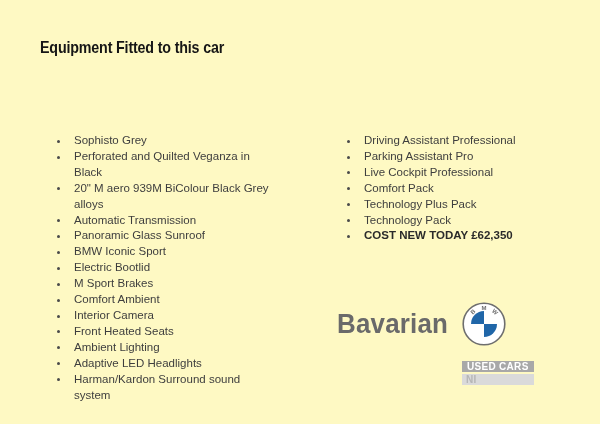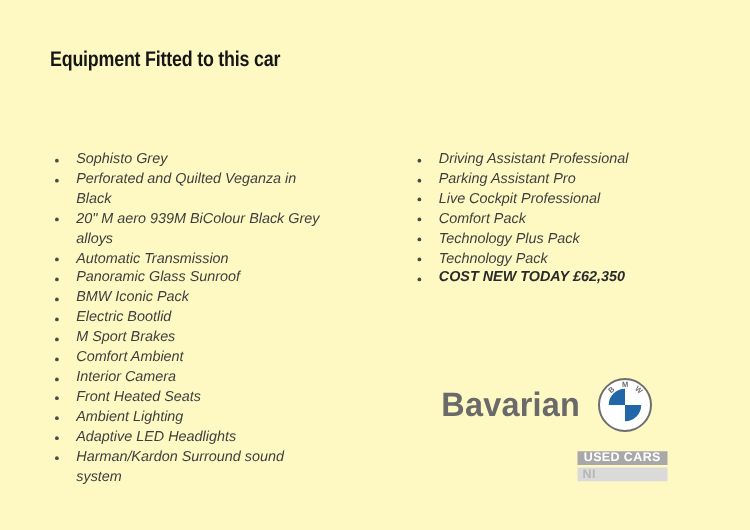--- a/index.html
+++ b/index.html
@@ -12,38 +12,38 @@
   }
   .page-title{
     position:absolute;left:40px;top:38px;
     margin:0;
     font-size:17px;font-weight:700;color:#161616;
     letter-spacing:-0.2px;
     transform:scaleX(0.84);transform-origin:left center;
     white-space:nowrap;
   }
   ul.equip-list{
-    position:absolute;margin:1px;padding:0;list-style:none;font-style:italic;
+    position:absolute;margin:14px;padding:0;list-style:none;
   }
   ul.col-left{left:40px;top:119px;width:215px;}
   ul.col-right{left:330px;top:119px;width:212px;}
   ul.equip-list li{
     position:relative;
     padding-left:20px;
     font-size:11.5px;line-height:15.9px;
     color:#3e3e3e;
   }
   ul.equip-list li .dot{
     position:absolute;left:3px;top:6.6px;
     width:3px;height:3px;border-radius:50%;
     background:#4a4a4a;
   }
   ul.equip-list li.bold{font-weight:700;color:#2a2a2a;}
   .logo-row{
-    position:absolute;left:353px;top:301px;
+    position:absolute;left:337px;top:301px;
     display:flex;align-items:center;gap:9px;height:46px;justify-content:space-between;
   }
   .dealer-name{
     font-size:27px;font-weight:600;color:#6a6a6a;
     letter-spacing:0.2px;white-space:nowrap;
     transform:scaleX(0.96);transform-origin:left center;
   }
   .roundel{display:block;}
   .roundel text{
     font-family:"Liberation Sans", sans-serif;
@@ -68,21 +68,21 @@
 <div class="page">
 
   <h1 class="page-title">Equipment Fitted to this car</h1>
 
   <ul class="equip-list col-left">
       <li><span class="dot"></span><span>Sophisto Grey</span></li>
       <li><span class="dot"></span><span>Perforated and Quilted Veganza in Black</span></li>
       <li><span class="dot"></span><span>20" M aero 939M BiColour Black Grey alloys</span></li>
       <li><span class="dot"></span><span>Automatic Transmission</span></li>
       <li><span class="dot"></span><span>Panoramic Glass Sunroof</span></li>
-      <li><span class="dot"></span><span>BMW Iconic Pack</span></li>
+      <li><span class="dot"></span><span>BMW Iconic Sport</span></li>
       <li><span class="dot"></span><span>Electric Bootlid</span></li>
       <li><span class="dot"></span><span>M Sport Brakes</span></li>
       <li><span class="dot"></span><span>Comfort Ambient</span></li>
       <li><span class="dot"></span><span>Interior Camera</span></li>
       <li><span class="dot"></span><span>Front Heated Seats</span></li>
       <li><span class="dot"></span><span>Ambient Lighting</span></li>
       <li><span class="dot"></span><span>Adaptive LED Headlights</span></li>
       <li><span class="dot"></span><span>Harman/Kardon Surround sound system</span></li>
     </ul>
 

